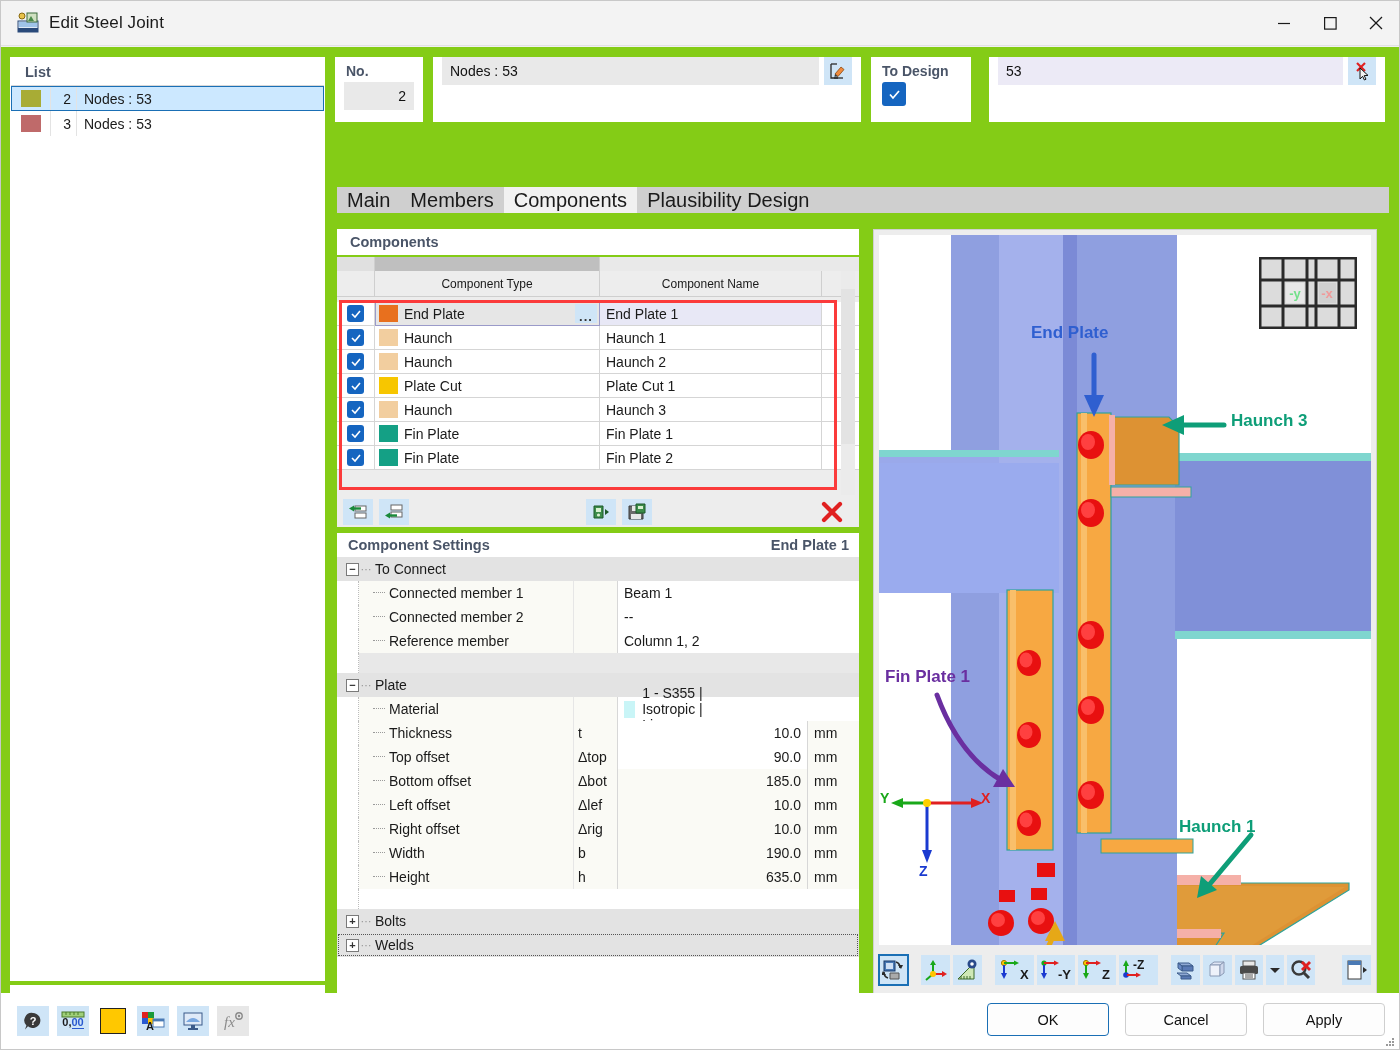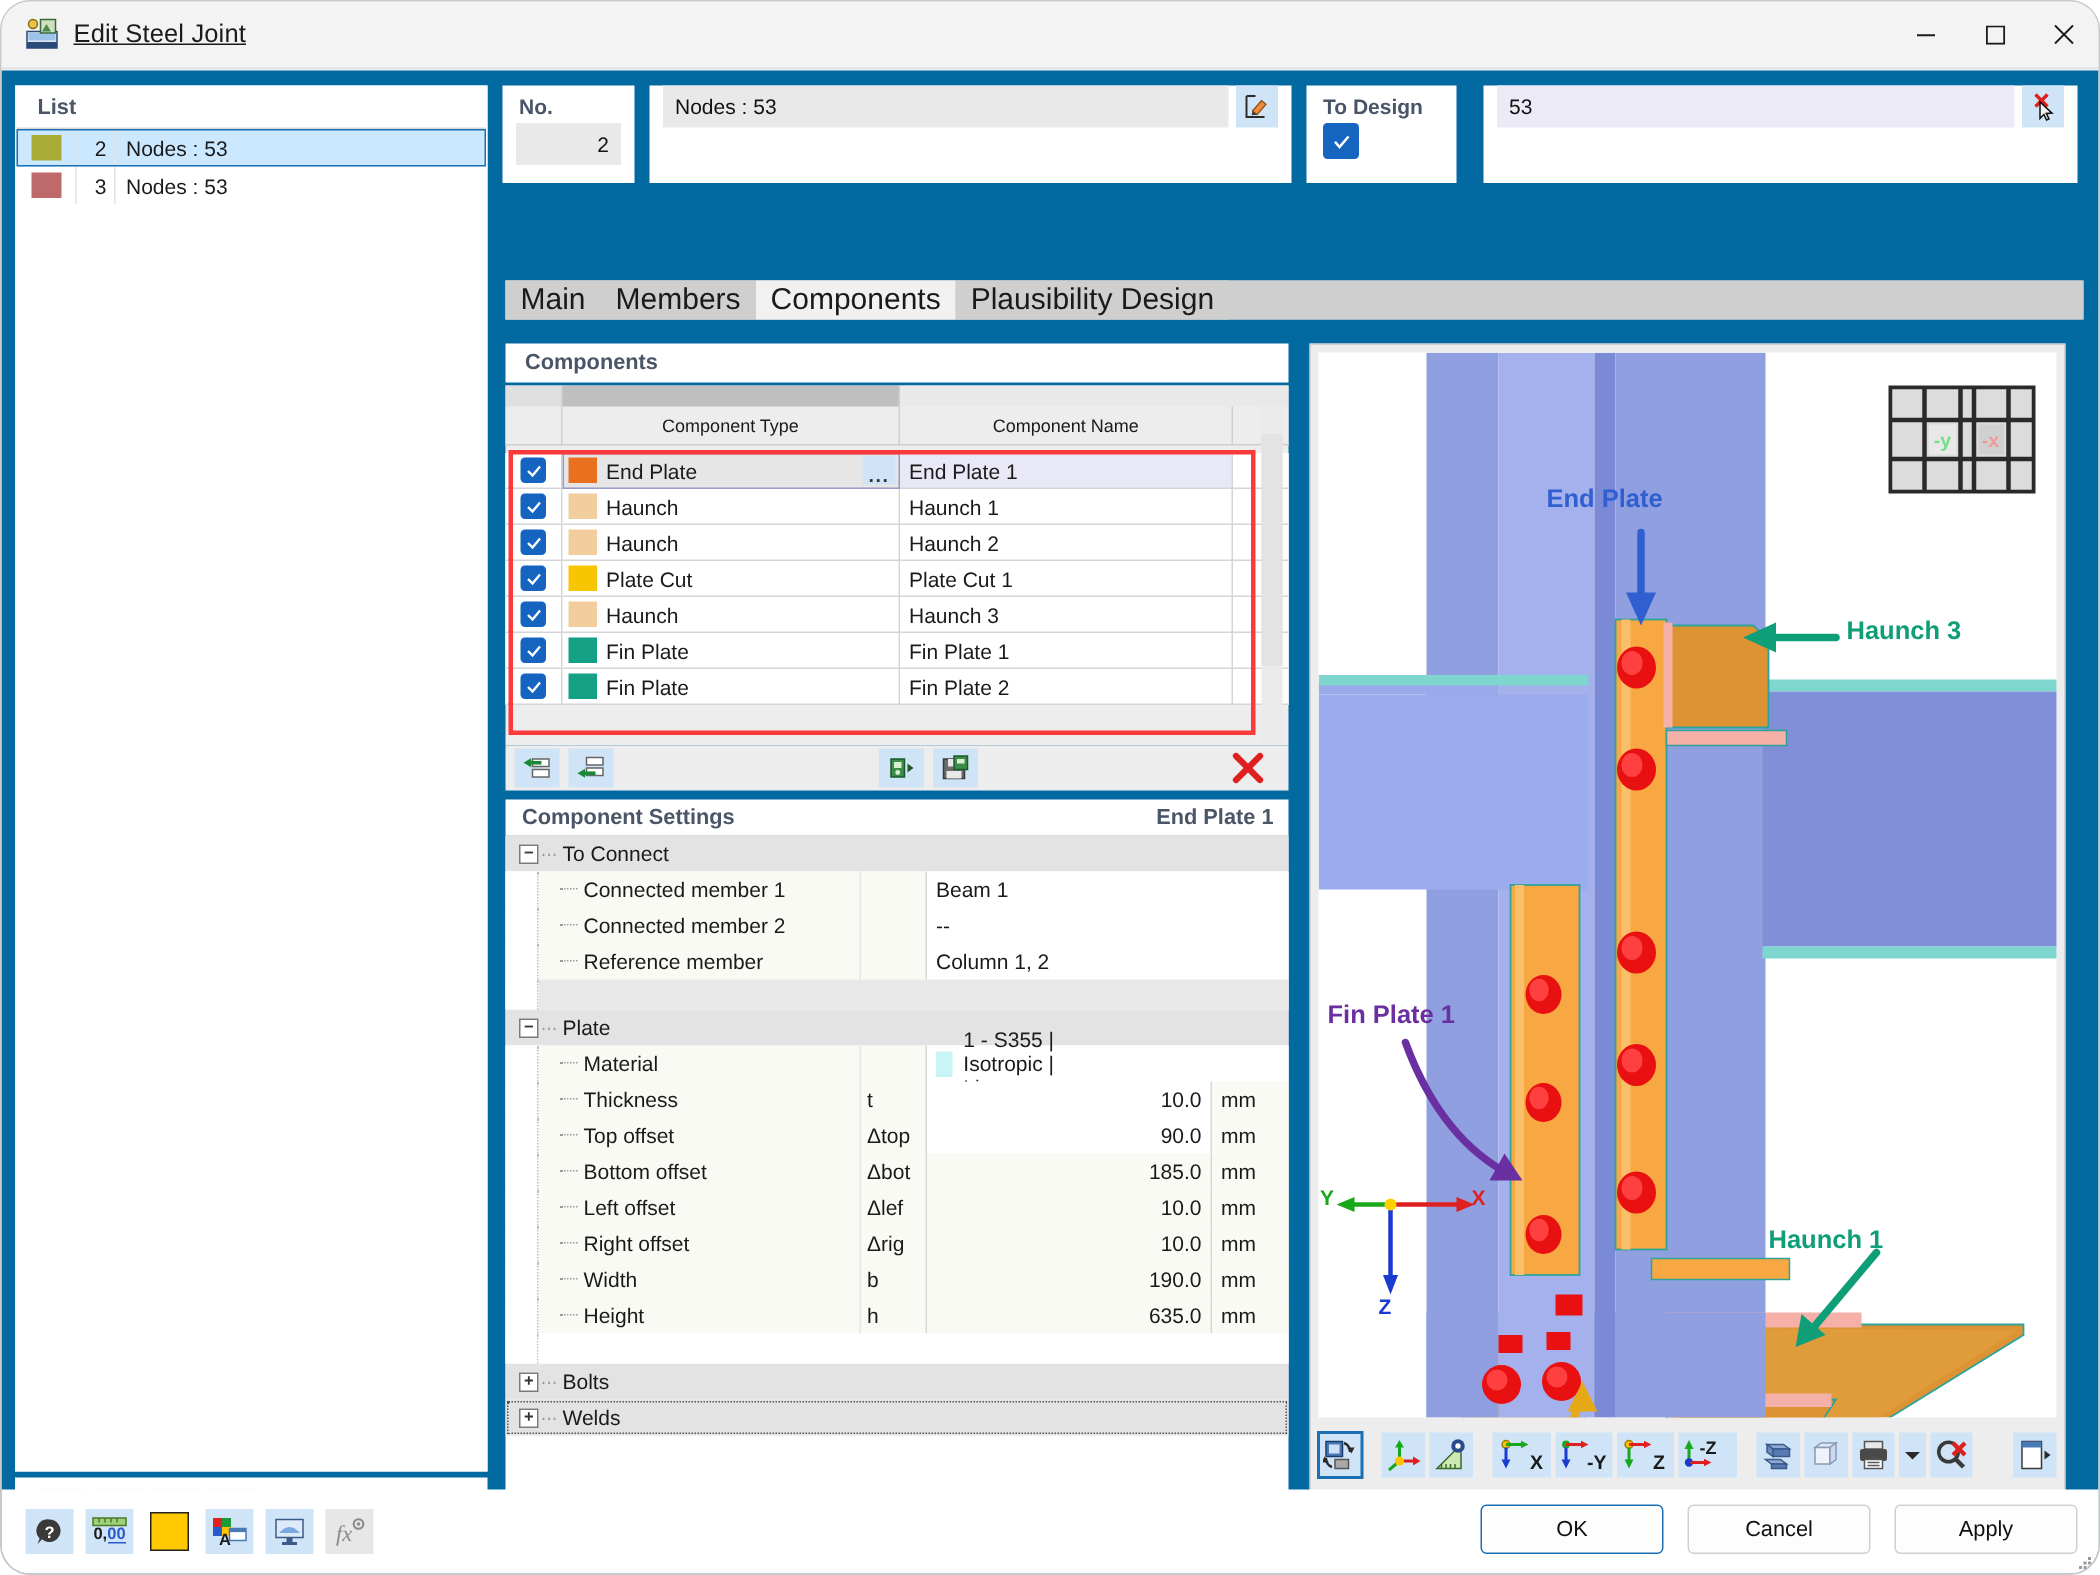--- a/index.html
+++ b/index.html
@@ -11,41 +11,40 @@
     color:#1a1a1a;
     background:#ffffff;
     overflow:hidden;
     position:relative;
   }
   
   .window {
     position:absolute; left:0; top:0; width:1400px; height:1050px;
     background:#f0f0f0;
     border:1px solid #c8c8c8;
-    border-radius:20px;
+    border-radius:0;
     overflow:hidden;
-    text-decoration:underline;
   }
   .titlebar {
     height:45px; background:#f3f3f3;
     display:flex; align-items:center;
     border-bottom:1px solid #e2e2e2;
     position:relative;
   }
   .title-icon {
     width:22px; height:22px; margin-left:16px; margin-right:10px;
     position:relative; flex:none;
   }
   .title-text { font-size:17px; color:#1b1b1b; letter-spacing:.1px; }
   .wincontrols { margin-left:auto; display:flex; height:45px; }
   .wc { width:46px; height:45px; display:flex; align-items:center; justify-content:center; }
   .wc svg { display:block; }
 
   
-  .content { position:absolute; left:0; top:46px; right:0; bottom:0; background:#0369a1;padding-left:44px; }
+  .content { position:absolute; left:0; top:46px; right:0; bottom:0; background:#84cc16;padding-left:44px; }
 
   
   .left-panel {
     position:absolute; left:9px; top:10px; width:315px; bottom:68px;
     background:#ffffff; border:1px solid #ffffff;
   }
   .panel-head { font-weight:bold; color:#4a5568; font-size:14.5px; padding:6px 0 5px 14px; }
   .list-rows { border-top:1px solid #d8d8d8; }
   .list-row { display:flex; align-items:stretch; height:25px; font-size:14px; }
   .list-row.sel { background:#cce8ff; outline:1px solid #1a6fb5; outline-offset:-1px; }

